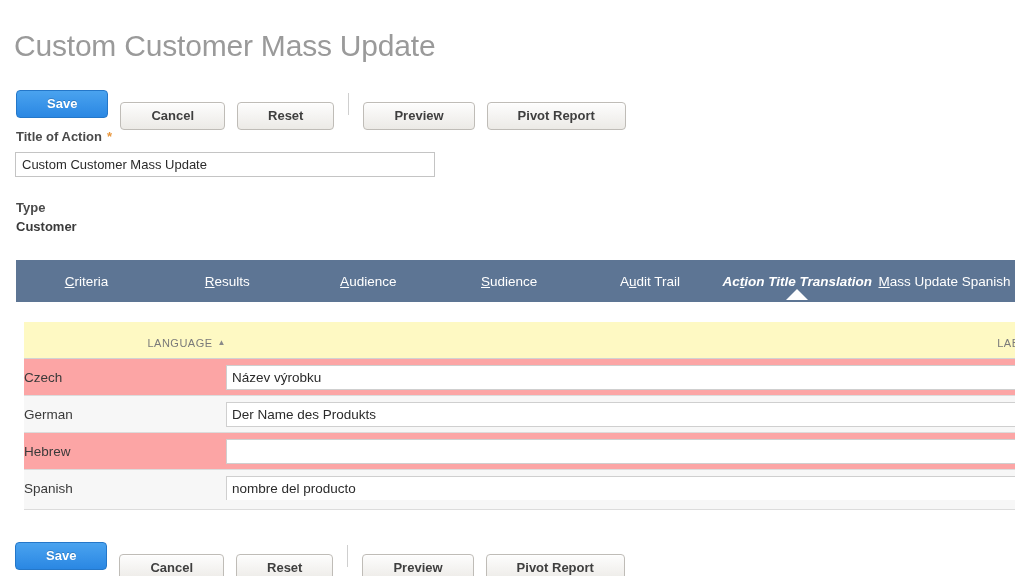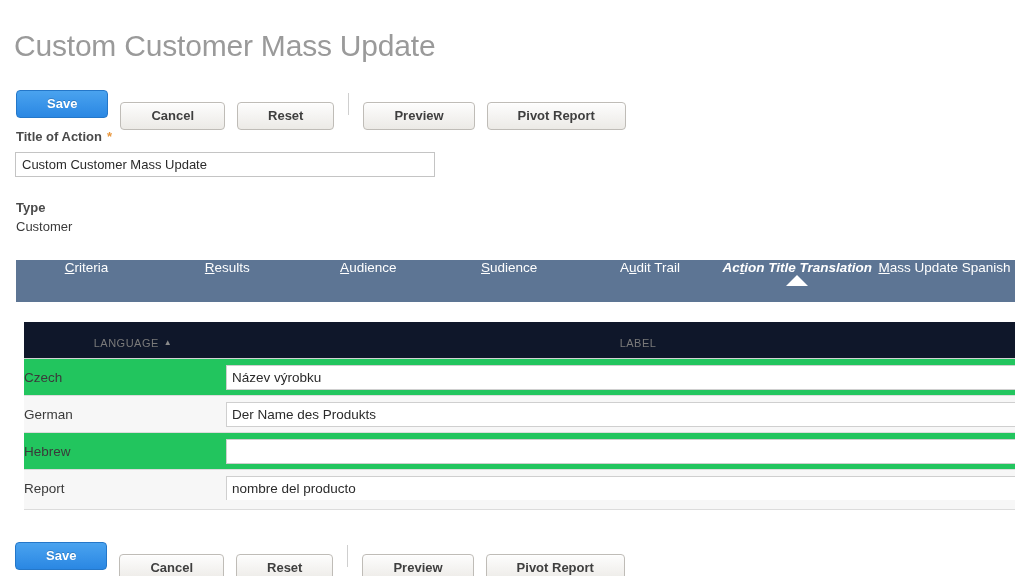--- a/index.html
+++ b/index.html
@@ -66,29 +66,29 @@
     position: absolute; left: 15px; top: 152px;
     width: 420px; height: 25px;
     border: 1px solid #c4c4c4; background: #fff;
     font-family: "Liberation Sans", sans-serif;
     font-size: 13px; color: #2b2b2b; padding: 0 6px;
   }
 
   .lbl-type { left: 16px; top: 200px; }
   .val-type {
     position: absolute; left: 16px; top: 219px;
-    font-size: 13px; color: #3a3a3a;
+    font-size: 13px; color: #3a3a3a; font-weight: bold;
   }
 
   
   .tabbar {
     position: absolute; left: 16px; top: 260px;
     width: 999px; height: 42px;
     background: #5d7594;
-    display: flex; align-items: flex-start;
+    display: flex; align-items: center;
   }
   .tab {
     flex: 1 1 0; text-align: center;
     font-size: 13.5px; color: #ffffff; cursor: pointer;
     white-space: nowrap; position: relative;
     padding: 0 2px;
   }
   .tab .ak { text-decoration: underline; }
   .tab.active { font-weight: bold; font-style: italic; }
   .tab.active .ak { text-decoration: underline; }
@@ -102,36 +102,36 @@
   }
 
   
   .tbl {
     position: absolute; left: 24px; top: 322px;
     width: 1010px;
     border-collapse: collapse;
     table-layout: fixed;
   }
   .tbl th {
-    background: #0f172a;
+    background: #fef9c3;
     font-size: 11px; font-weight: normal; color: #7a7a7a;
     letter-spacing: .5px;
-    text-align: center; padding: 15px 0 9px 16px;
+    text-align: right; padding: 15px 0 9px 16px;
     border-bottom: 1px solid #d2d2d2;
     height: 29px; cursor: pointer;
   }
   .tbl th.c-lang { width: 202px; }
   .sort-caret { font-size: 8px; margin-left: 5px; color: #8a8a8a; vertical-align: 2px; }
 
   .tbl td {
     padding: 0; height: 37px; vertical-align: middle;
     border-bottom: 1px solid #dcdcdc;
     font-size: 13.5px; color: #3a3a3a;
   }
-  .tbl tr.odd td { background: #22c55e; }
+  .tbl tr.odd td { background: #fca5a5; }
   .tbl tr.even td { background: #f7f7f7; }
   .td-lang { padding-left: 16px; }
 
   .cell-input {
     width: 1000px; height: 25px;
     border: 1px solid #cfcfcf; background: #ffffff;
     font-family: "Liberation Sans", sans-serif;
     font-size: 13.5px; color: #2b2b2b;
     padding: 0 5px;
   }
@@ -195,21 +195,21 @@
         </tr>
         <tr class="even">
           <td class="td-lang">German</td>
           <td><input type="text" class="cell-input" value="Der Name des Produkts" style=""></td>
         </tr>
         <tr class="odd">
           <td class="td-lang">Hebrew</td>
           <td><input type="text" class="cell-input rtl" value="שם המוצר" style=""></td>
         </tr>
         <tr class="even">
-          <td class="td-lang">Report</td>
+          <td class="td-lang">Spanish</td>
           <td><input type="text" class="cell-input" value="nombre del producto" style=""></td>
         </tr>
       </tbody>
   </table>
 
   <div class="tbl-bottom-edge"></div>
 
   <div class="btnrow bottom">
     <button class="btn btn-primary">Save</button>
     <button class="btn btn-default">Cancel</button>

